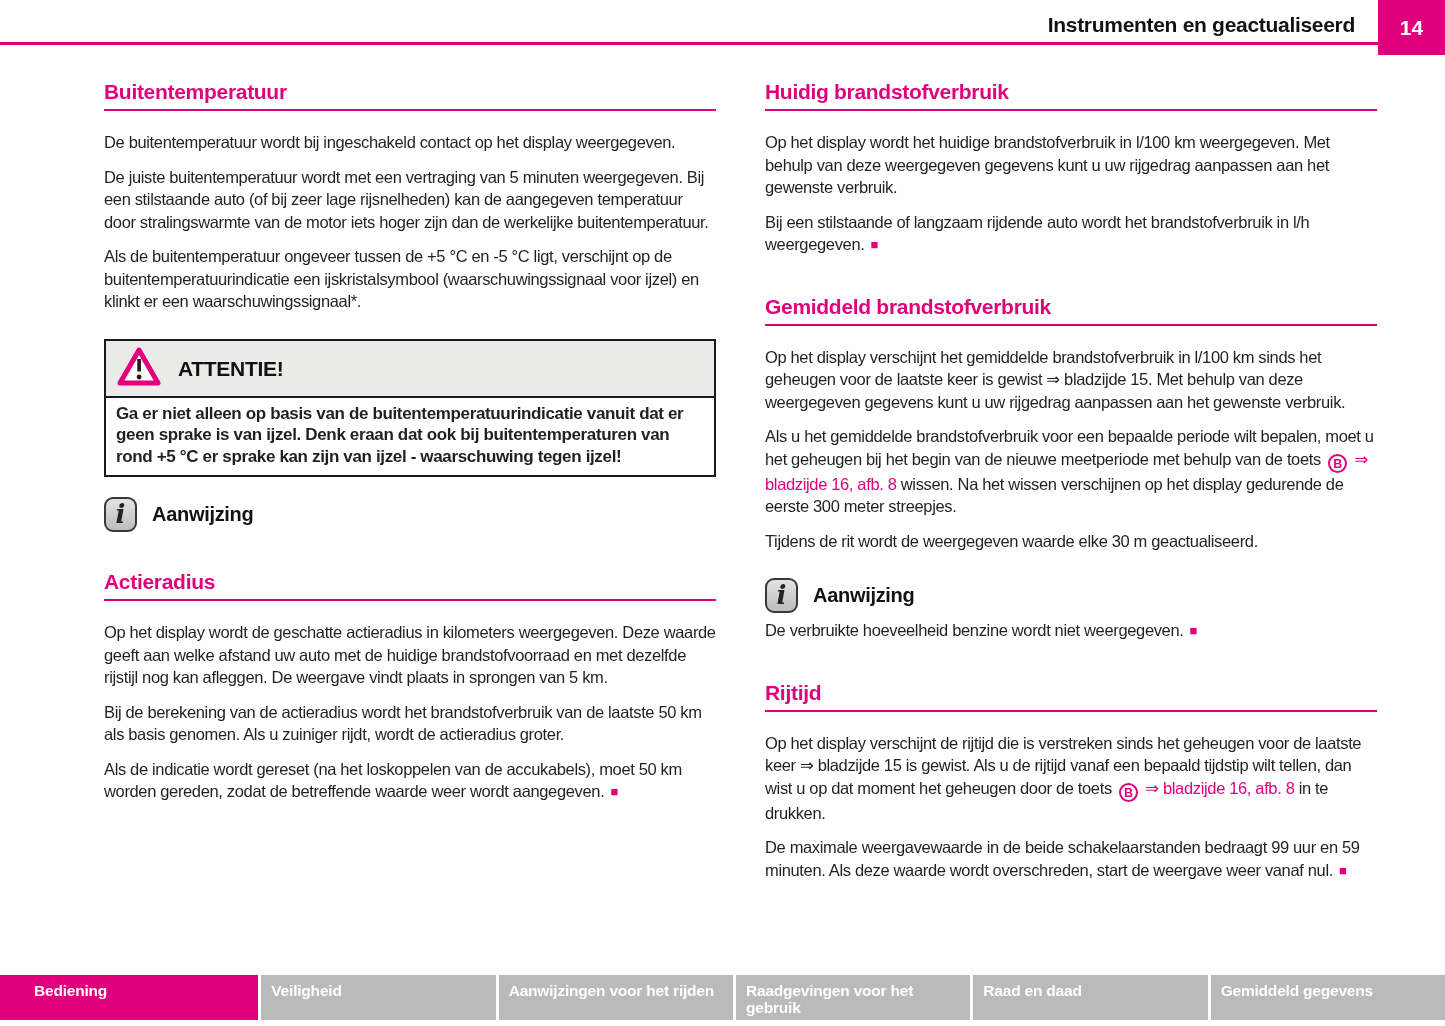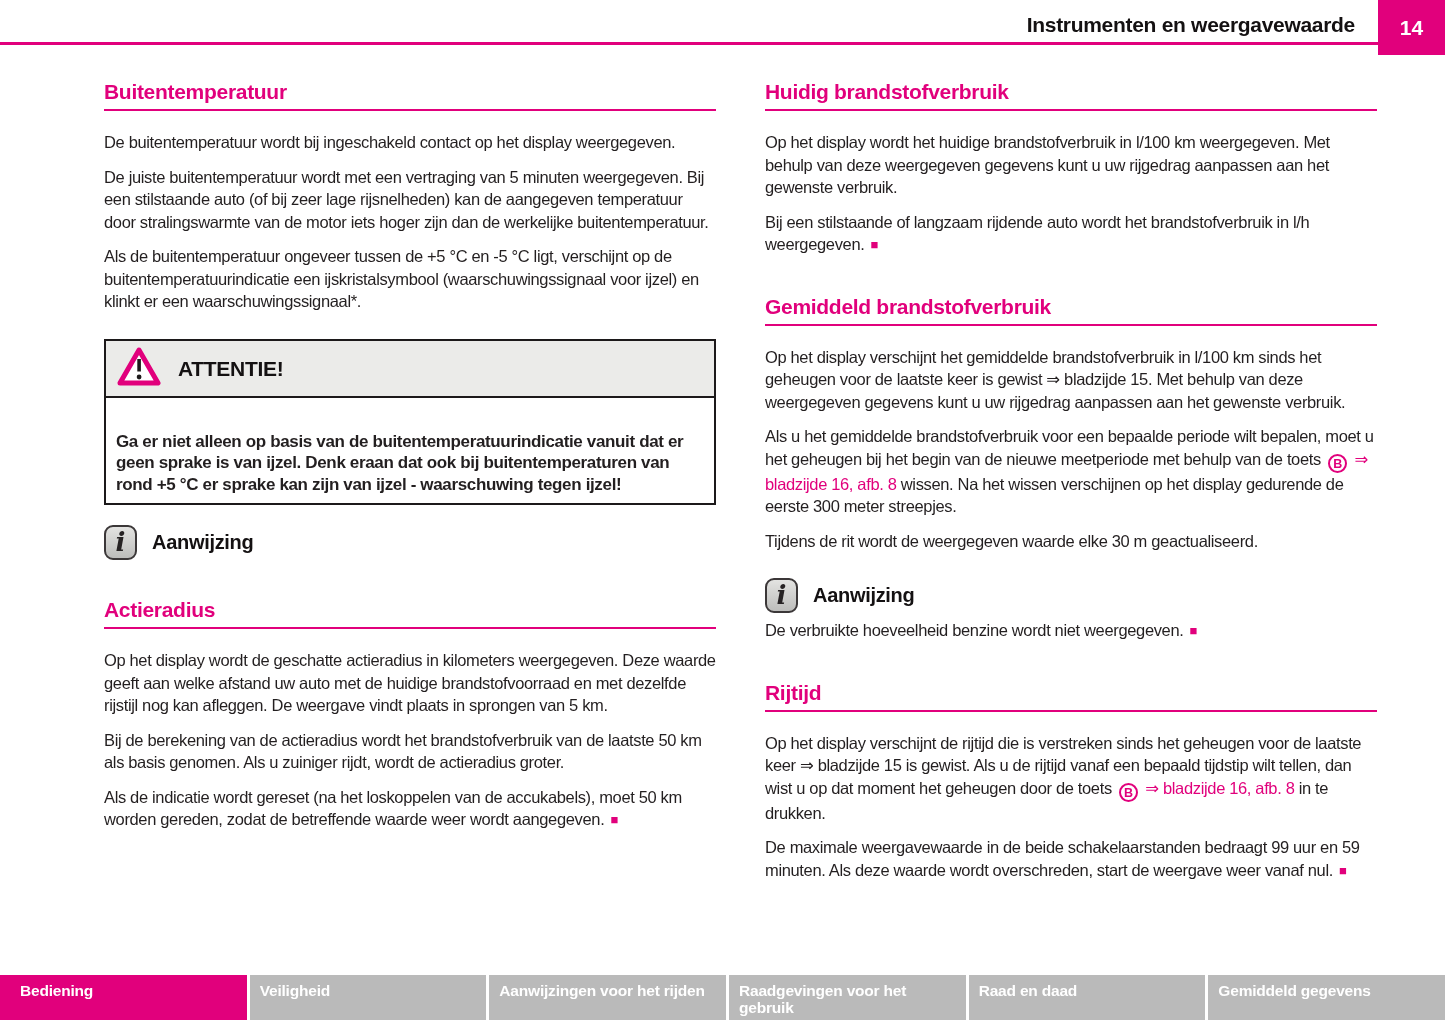--- a/index.html
+++ b/index.html
@@ -38,44 +38,44 @@
   .run-keycap{display:inline-block;width:19px;height:19px;line-height:16px;text-align:center;
     border:2px solid var(--accent);border-radius:50%;color:var(--accent);font-weight:bold;
     font-size:12.5px;margin:0 3px;vertical-align:-3px;letter-spacing:0;}
 
   
   .attention-box{border:2px solid #1c191a;margin:26px 0 20px 0;}
   .attention-head{background:var(--box-head-bg);border-bottom:2px solid #1c191a;
     display:flex;align-items:center;gap:16px;padding:5px 10px 4px 10px;}
   .attention-label{font-size:21px;font-weight:bold;color:#141112;letter-spacing:-0.3px;}
   .attention-body{font-size:17px;line-height:21.5px;font-weight:bold;letter-spacing:-0.35px;
-    padding:5px 10px 8px 10px;margin-top:28px;}
+    padding:5px 10px 8px 10px;}
 
   
   .note{margin-top:26px;}
   .note-head{display:flex;align-items:center;gap:15px;margin-bottom:6px;}
   .note-label{font-size:20px;font-weight:bold;color:#141112;letter-spacing:-0.3px;}
   .info-icon{display:inline-flex;align-items:center;justify-content:center;width:33px;height:35px;
     border:2px solid #3b3738;border-radius:9px;background:linear-gradient(180deg,#e3e3e1,#bdbdbb);}
   .info-i{font-family:"DejaVu Serif",serif;font-style:italic;font-weight:bold;font-size:26px;
     color:#262223;line-height:1;transform:translateY(-1px);}
 
   
   .bottom-nav{position:absolute;left:0;top:975px;width:100%;height:45px;display:flex;gap:3px;}
   .nav-cell{flex:1;background:var(--nav-gray);color:#fff;font-weight:bold;font-size:15.5px;
     line-height:17px;padding:7px 10px 0 10px;letter-spacing:-0.2px;}
-  .nav-cell.active{background:var(--accent);padding-left:20px;}
+  .nav-cell.active{background:var(--accent);padding-left:34px;}
 </style>
 </head>
 <body>
 
 <div class="page">
 
   <div class="hdr-rule"></div>
-  <div class="hdr-title">Instrumenten en weergavewaarde</div>
+  <div class="hdr-title">Instrumenten en geactualiseerd</div>
   <div class="page-num-box">
     <span>14</span>
   </div>
 
   <section class="col col-left">
     <h2 class="sec-title">Buitentemperatuur</h2>
     <p class="body"><span class="run-plain">De buitentemperatuur wordt bij ingeschakeld contact op het display weergegeven.</span></p>
     <p class="body"><span class="run-plain">De juiste buitentemperatuur wordt met een vertraging van 5 minuten weergegeven. Bij een stilstaande auto (of bij zeer lage rijsnelheden) kan de aangegeven temperatuur door stralingswarmte van de motor iets hoger zijn dan de werkelijke buitentemperatuur.</span></p>
     <p class="body"><span class="run-plain">Als de buitentemperatuur ongeveer tussen de +5 °C en -5 °C ligt, verschijnt op de buitentemperatuurindicatie een ijskristalsymbool (waarschuwingssignaal voor ijzel) en klinkt er een waarschuwingssignaal*.</span></p>
 

